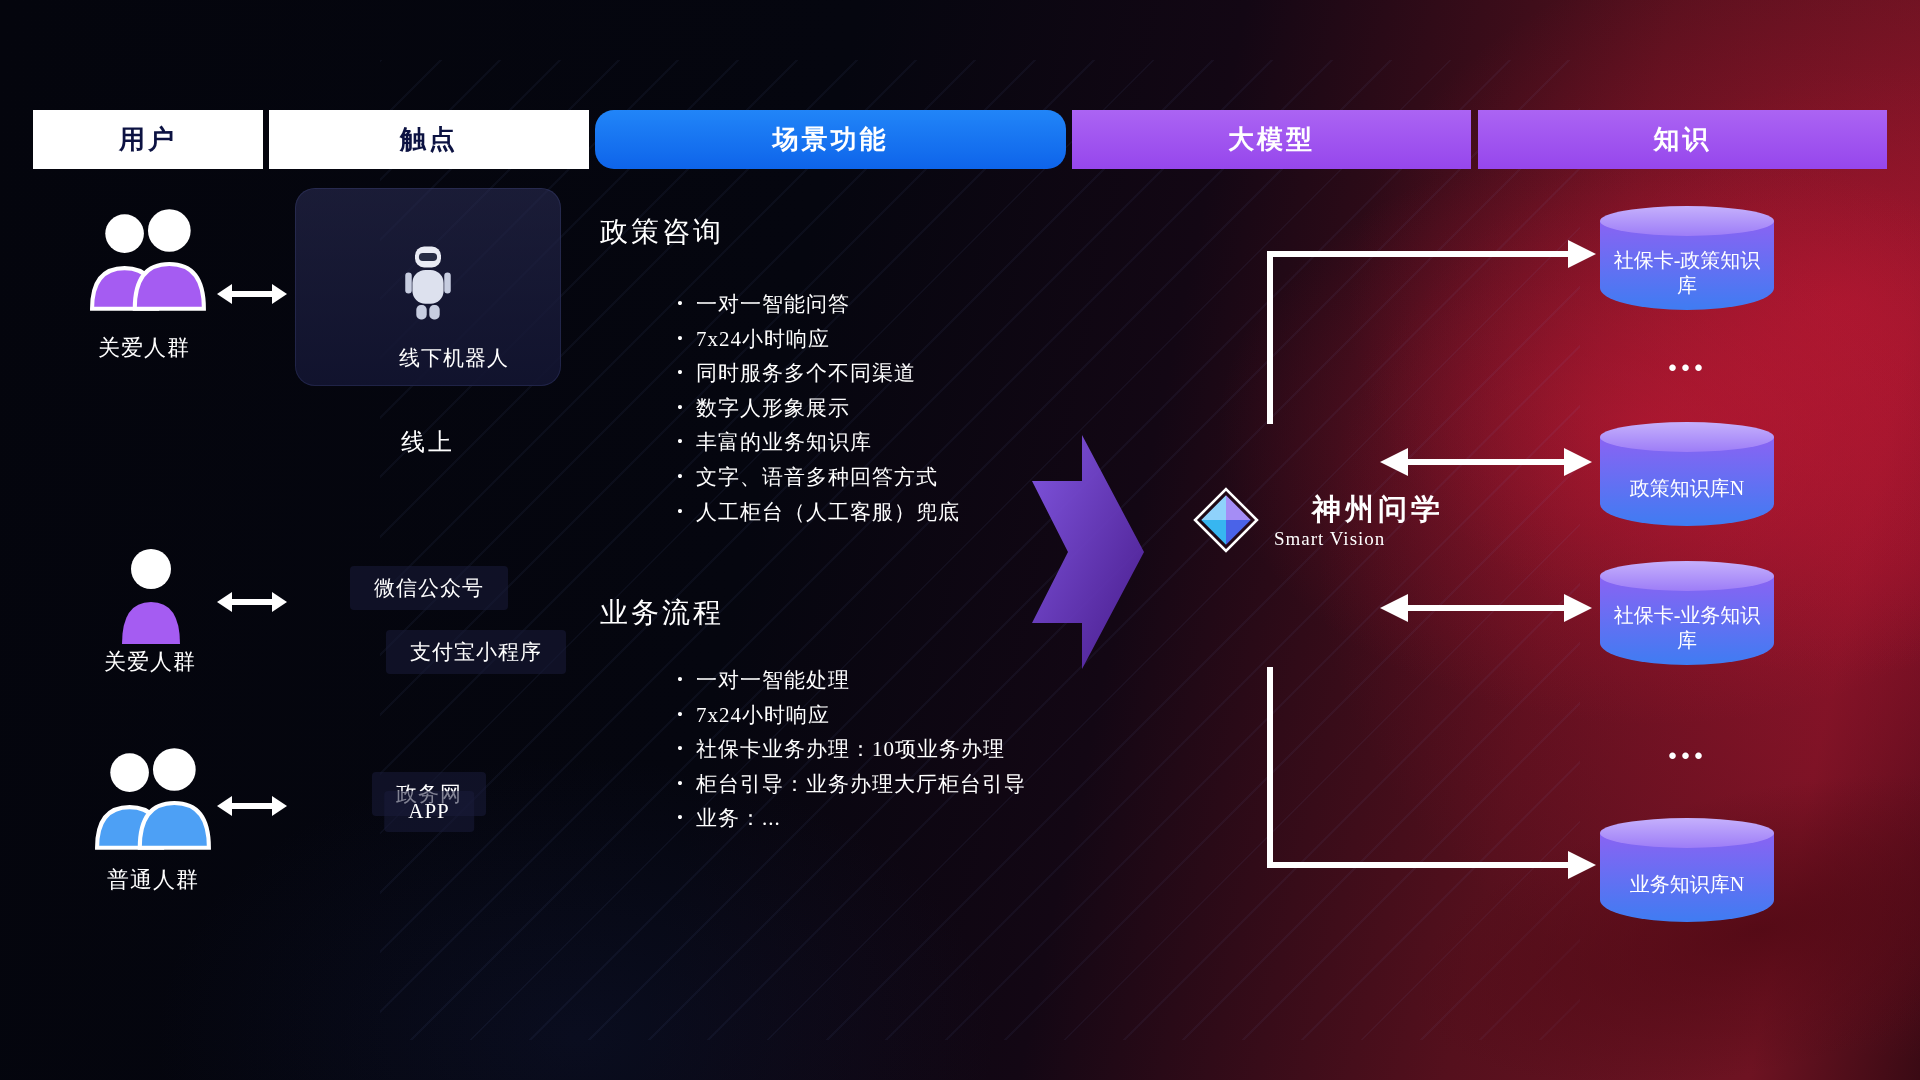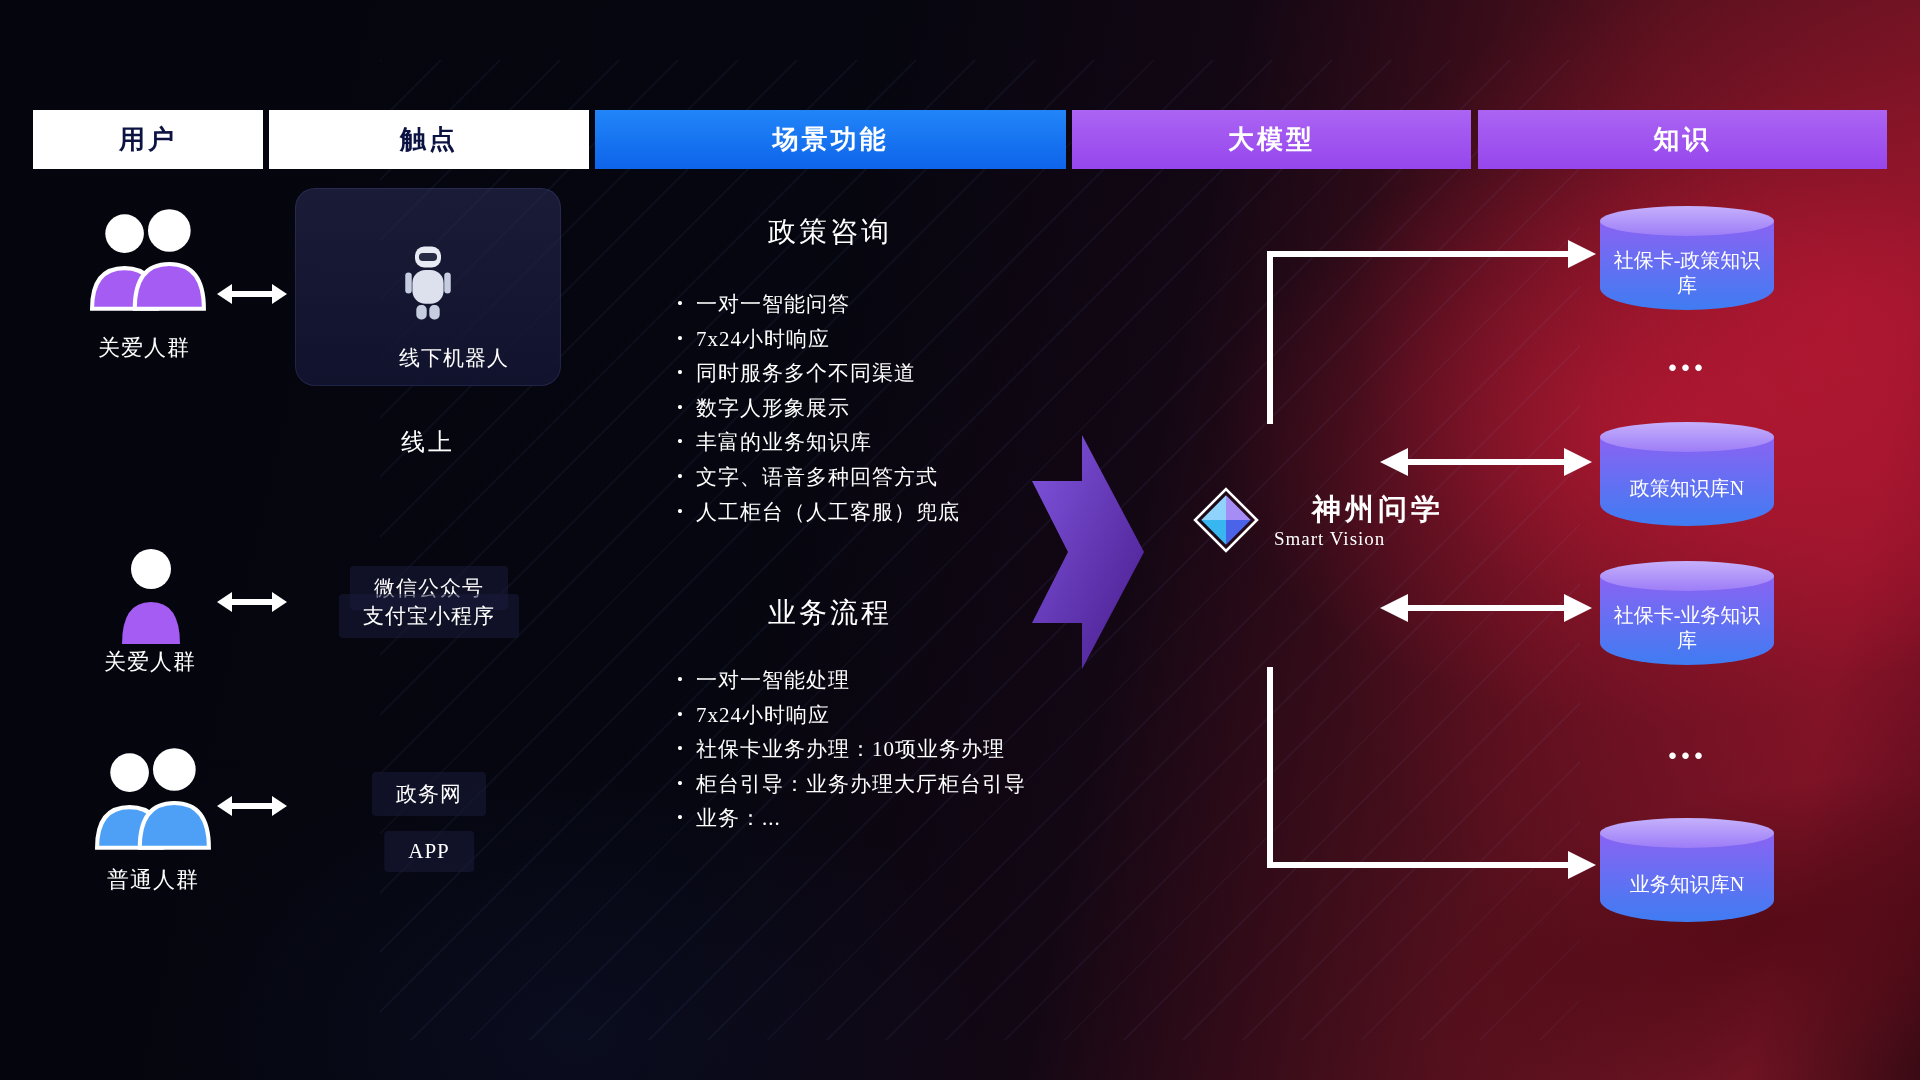--- a/index.html
+++ b/index.html
@@ -21,21 +21,21 @@
   .swoosh{
     position:absolute;left:1400px;top:790px;width:720px;height:280px;
     background:radial-gradient(ellipse closest-side, rgba(80,9,20,0.85), transparent);
     transform:rotate(-12deg);pointer-events:none;
   }
   .hdr{
     position:absolute;top:110px;height:59px;display:flex;align-items:center;justify-content:center;
     font-size:26px;font-weight:bold;letter-spacing:3px;
   }
   .hdr-white{background:#ffffff;color:#0c1242;}
-  .hdr-blue{background:linear-gradient(180deg,#2185f8,#0e64ea);color:#fff;}
+  .hdr-blue{background:linear-gradient(180deg,#2185f8,#0e64ea);color:#fff;border-radius:19px;}
   .hdr-purple{background:linear-gradient(180deg,#ab64f3,#9646ec);color:#fff;}
 
   .icon-wrap{position:absolute;}
   .u-label{position:absolute;color:#fff;font-size:22px;text-align:center;letter-spacing:1px;}
   .dbl-arrow{position:absolute;}
 
   .robot-box{
     position:absolute;left:295px;top:188px;width:266px;height:198px;border-radius:20px;
     background:linear-gradient(180deg, rgba(44,46,88,0.55), rgba(18,20,48,0.92));
     box-shadow:0 0 0 1px rgba(100,110,190,0.18) inset;
@@ -43,21 +43,21 @@
   .robot-title{position:absolute;top:16px;width:100%;text-align:center;color:#fff;font-size:24px;letter-spacing:3px;}
   .robot-icon{position:absolute;top:56px;left:50%;transform:translateX(-50%);}
   .robot-caption{position:absolute;bottom:14px;width:100%;text-align:center;color:#fff;font-size:21px;letter-spacing:1px;padding-left:26px;}
   .online-title{position:absolute;left:295px;top:426px;width:266px;text-align:center;color:#fff;font-size:24px;letter-spacing:3px;}
   .tp-item{
     position:absolute;left:429px;transform:translateX(-50%);
     color:#fff;font-size:21px;letter-spacing:1px;white-space:nowrap;
     padding:8px 24px;background:rgba(26,28,58,0.55);border-radius:4px;
   }
 
-  .scn-title{position:absolute;left:600px;width:460px;text-align:center;color:#fff;font-size:28px;letter-spacing:3px;}
+  .scn-title{position:absolute;left:600px;width:460px;text-align:left;color:#fff;font-size:28px;letter-spacing:3px;}
   .scn-list{position:absolute;left:677px;margin:0;padding:0;}
   .scn-list li{list-style:none;color:#fff;font-size:21px;line-height:32.6px;white-space:nowrap;letter-spacing:1px;}
   .scn-list li::before{content:"•";margin-right:12px;font-size:17px;position:relative;top:-2px;}
 
   .big-arrow{position:absolute;left:1032px;top:431px;}
   .logo-icon{position:absolute;left:1193px;top:487px;}
   .model-name{position:absolute;left:1312px;top:490px;color:#fff;font-size:29px;font-weight:bold;letter-spacing:4px;}
   .model-sub{position:absolute;left:1274px;top:528px;color:#fff;font-size:19px;letter-spacing:1px;}
 
   .connectors{position:absolute;left:0;top:0;pointer-events:none;}
@@ -147,23 +147,23 @@
         <rect x="2.5" y="22" width="5" height="16" rx="2.5" fill="#c7cde0"></rect>
         <rect x="32.5" y="22" width="5" height="16" rx="2.5" fill="#c7cde0"></rect>
         <rect x="11" y="47" width="8" height="11" rx="3.5" fill="#c7cde0"></rect>
         <rect x="21" y="47" width="8" height="11" rx="3.5" fill="#c7cde0"></rect>
       </svg>
     </div>
     <div class="robot-caption">线下机器人</div>
   </div>
   <div class="online-title">线上</div>
   <div class="tp-item" style="top:566px;">微信公众号</div>
-  <div class="tp-item" style="top:594px;">支付宝小程序</div>
+  <div class="tp-item" style="top:630px;margin-left:47px;">支付宝小程序</div>
   <div class="tp-item" style="top:772px;">政务网</div>
-  <div class="tp-item" style="top:831px;text-align:right;">APP</div>
+  <div class="tp-item" style="top:791px;text-align:right;">APP</div>
 
   <div class="scn-title" style="top:213px;">政策咨询</div>
   <ul class="scn-list" style="top:288px;">
     <li>一对一智能问答</li>
     <li>7x24小时响应</li>
     <li>同时服务多个不同渠道</li>
     <li>数字人形象展示</li>
     <li>丰富的业务知识库</li>
     <li>文字、语音多种回答方式</li>
     <li>人工柜台（人工客服）兜底</li>

